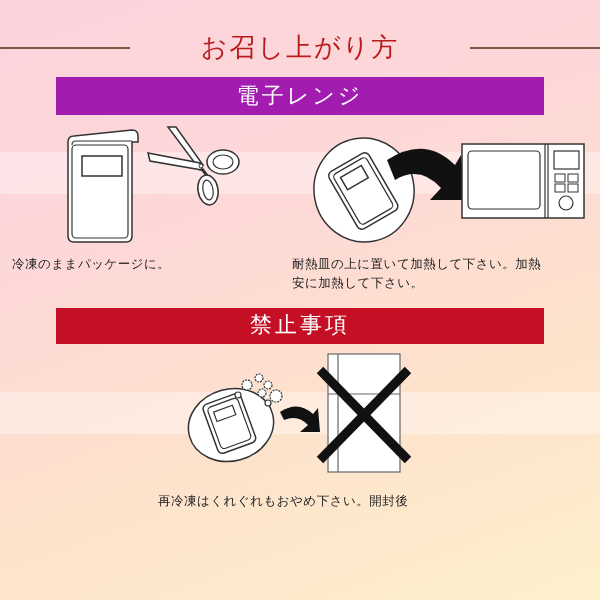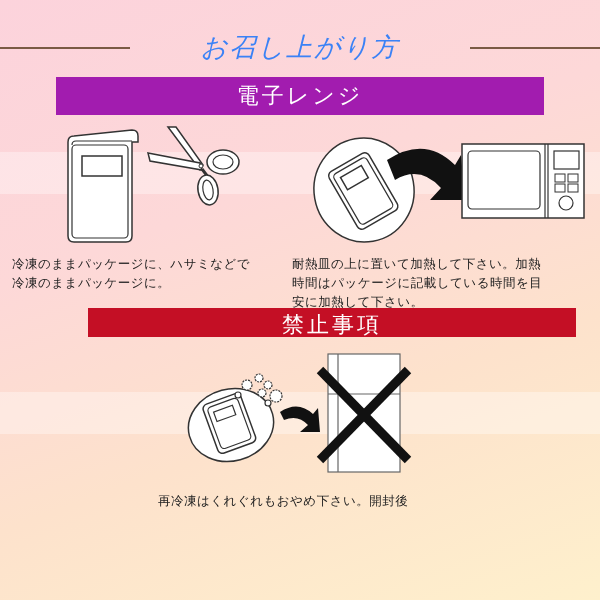--- a/index.html
+++ b/index.html
@@ -2,24 +2,24 @@
 <html><head>
 <meta charset="utf-8">
 <style>
   html,body{margin:0;padding:0;}
   body{width:600px;height:600px;overflow:hidden;position:relative;
     font-family:"DejaVu Sans","Liberation Sans",sans-serif;
     background:linear-gradient(160deg,#fcd3dc 0%,#fdd8d8 35%,#fde2cc 65%,#fef0cc 100%);}
   .band{position:absolute;left:0;width:600px;height:42px;}
   .title-row{position:absolute;top:30px;left:0;width:600px;height:40px;}
   .title-line{position:absolute;top:17px;height:2px;background:#7a5a44;}
-  .title{position:absolute;left:0;width:600px;top:0;text-align:center;font-size:26px;color:#3b82f6;letter-spacing:2px;font-style:italic;}
+  .title{position:absolute;left:0;width:600px;top:0;text-align:center;font-size:26px;color:#b91c1c;letter-spacing:2px;}
   .bar{position:absolute;left:56px;width:488px;height:38px;color:#fff;font-size:22px;text-align:center;line-height:38px;letter-spacing:3px;}
   .bar.brown{top:77px;background:#a21caf;}
-  .bar.red{top:308px;background:#c40f25;height:29px;line-height:34px;margin-left:32px;}
+  .bar.red{top:308px;background:#c40f25;height:36px;line-height:34px;}
   .txt{position:absolute;font-size:12.5px;line-height:19px;color:#222;letter-spacing:0.5px;}
   svg{position:absolute;overflow:visible;}
 </style>
 </head>
 <body>
 
 <div class="band" style="top:152px;background:rgba(255,255,255,0.35);"></div>
 <div class="band" style="top:392px;background:rgba(255,255,255,0.35);"></div>
 
 <div class="title-row">
@@ -65,26 +65,24 @@
   <line x1="87" y1="1" x2="87" y2="75" stroke="#333" stroke-width="1.2"></line>
   <rect x="93" y="8" width="25" height="18" fill="none" stroke="#333" stroke-width="1.2"></rect>
   <rect x="94" y="31" width="10" height="8" fill="none" stroke="#333"></rect>
   <rect x="107" y="31" width="10" height="8" fill="none" stroke="#333"></rect>
   <rect x="94" y="41" width="10" height="8" fill="none" stroke="#333"></rect>
   <rect x="107" y="41" width="10" height="8" fill="none" stroke="#333"></rect>
   <circle cx="105" cy="60" r="7" fill="none" stroke="#333" stroke-width="1.2"></circle>
 </svg>
 
 <div class="txt" style="left:12px;top:254px;width:280px;">
-  <div>冷凍のままパッケージに、ハサミなどで</div>
   <div>冷凍のままパッケージに。</div>
 </div>
 <div class="txt" style="left:292px;top:254px;width:290px;">
   <div>耐熱皿の上に置いて加熱して下さい。加熱</div>
-  <div>時間はパッケージに記載している時間を目</div>
   <div>安に加熱して下さい。</div>
 </div>
 
 <div class="bar red">禁止事項</div>
 
 <svg style="left:186px;top:365px" width="110" height="100" viewBox="0 0 110 100">
   <ellipse cx="45" cy="60" rx="43" ry="36" fill="#fff" stroke="#333" stroke-width="1.5" transform="rotate(-15 45 60)"></ellipse>
   <g transform="rotate(-20 45 60)">
     <rect x="24" y="32" width="40" height="52" rx="5" fill="#fff" stroke="#333" stroke-width="1.5"></rect>
     <rect x="28" y="36" width="32" height="44" rx="4" fill="none" stroke="#333" stroke-width="1.2"></rect>

